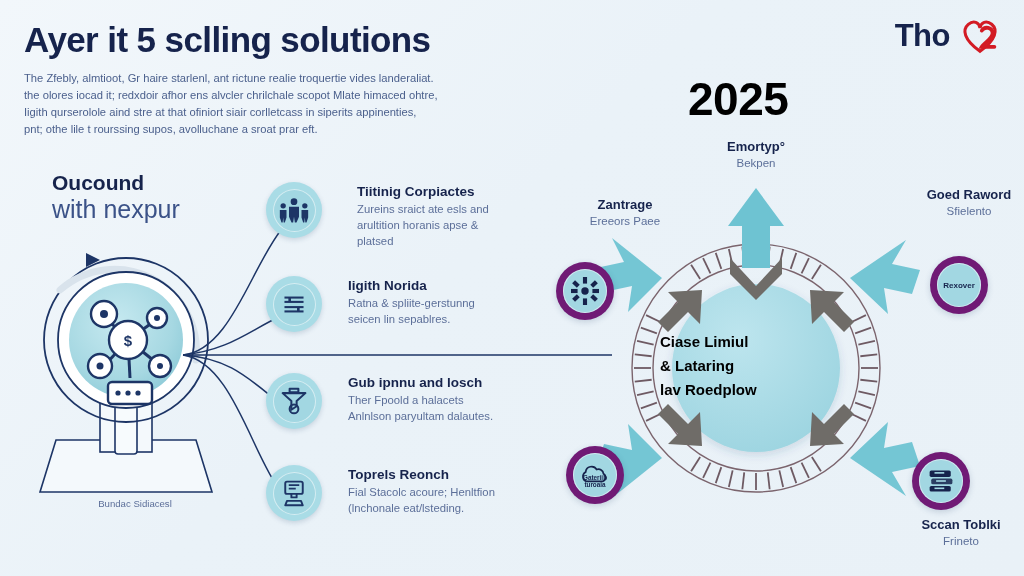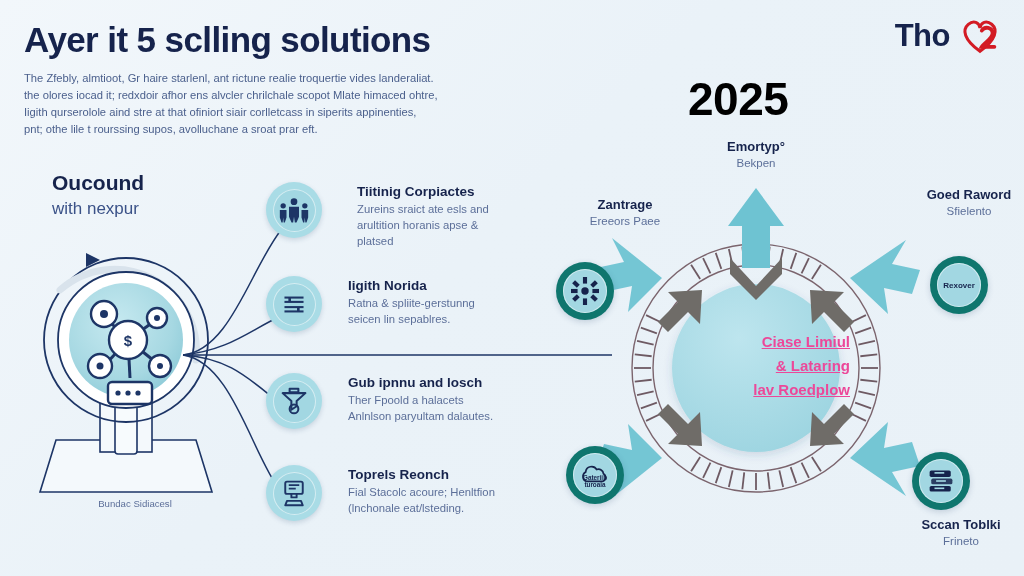--- a/index.html
+++ b/index.html
@@ -34,21 +34,21 @@
     font-size:46px; font-weight:700; color:#000000; letter-spacing:-0.5px;
   }
 
   
   .lbl-title { font-size:13px; font-weight:700; color:#16234c; line-height:17px; white-space:nowrap; }
   .lbl-sub   { font-size:11.5px; color:#5c6f99; line-height:16px; white-space:nowrap; }
 
   
   .hub-label { position:absolute; left:52px; top:170px; }
   .hub-label .l1 { font-size:21px; font-weight:700; color:#16234c; line-height:26px; }
-  .hub-label .l2 { font-size:17px; font-weight:400; color:#3e5display; color:#3b5288; line-height:26px; }
+  .hub-label .l2 { font-size:25px; font-weight:400; color:#3e5display; color:#3b5288; line-height:26px; }
 
   .hub-caption {
     position:absolute; left:40px; top:497px; width:190px; text-align:center;
     font-size:9.6px; line-height:14px; color:#5c6f99;
   }
 
   
   .item { position:absolute; display:flex; align-items:flex-start; }
   .bubble {
     width:56px; height:56px; border-radius:50%;
@@ -63,26 +63,26 @@
     box-shadow: inset 0 0 0 1px rgba(255,255,255,.55);
     display:flex; align-items:center; justify-content:center;
   }
   .item .txt { margin-left:26px; padding-top:1px; }
   .item .txt .h { font-size:13.5px; font-weight:700; color:#16234c; line-height:18px; white-space:nowrap; }
   .item .txt .p { font-size:11.3px; color:#5c6f99; line-height:16px; white-space:nowrap; }
 
   
   .cycle-center-text {
     position:absolute; left:660px; top:330px; width:190px;
-    text-align:right; font-size:15px; font-weight:700; line-height:24px;
-    color:#ec4899; pointer-events:none;text-decoration:underline;
+    text-align:left; font-size:15px; font-weight:700; line-height:24px;
+    color:#000000; pointer-events:none;
   }
   .node {
     position:absolute; width:58px; height:58px; border-radius:50%;
-    background:#0f766e; box-shadow:0 2px 6px rgba(40,70,110,.2);
+    background:#701a75; box-shadow:0 2px 6px rgba(40,70,110,.2);
     display:flex; align-items:center; justify-content:center;
   }
   .node .inner {
     width:44px; height:44px; border-radius:50%; background:#a2d7e2;
     box-shadow: inset 0 0 0 1px rgba(255,255,255,.5);
     display:flex; align-items:center; justify-content:center;
     font-size:8px; font-weight:700; color:#16234c; text-align:center;
     overflow:hidden;
   }
   .node-label { position:absolute; text-align:center; }

